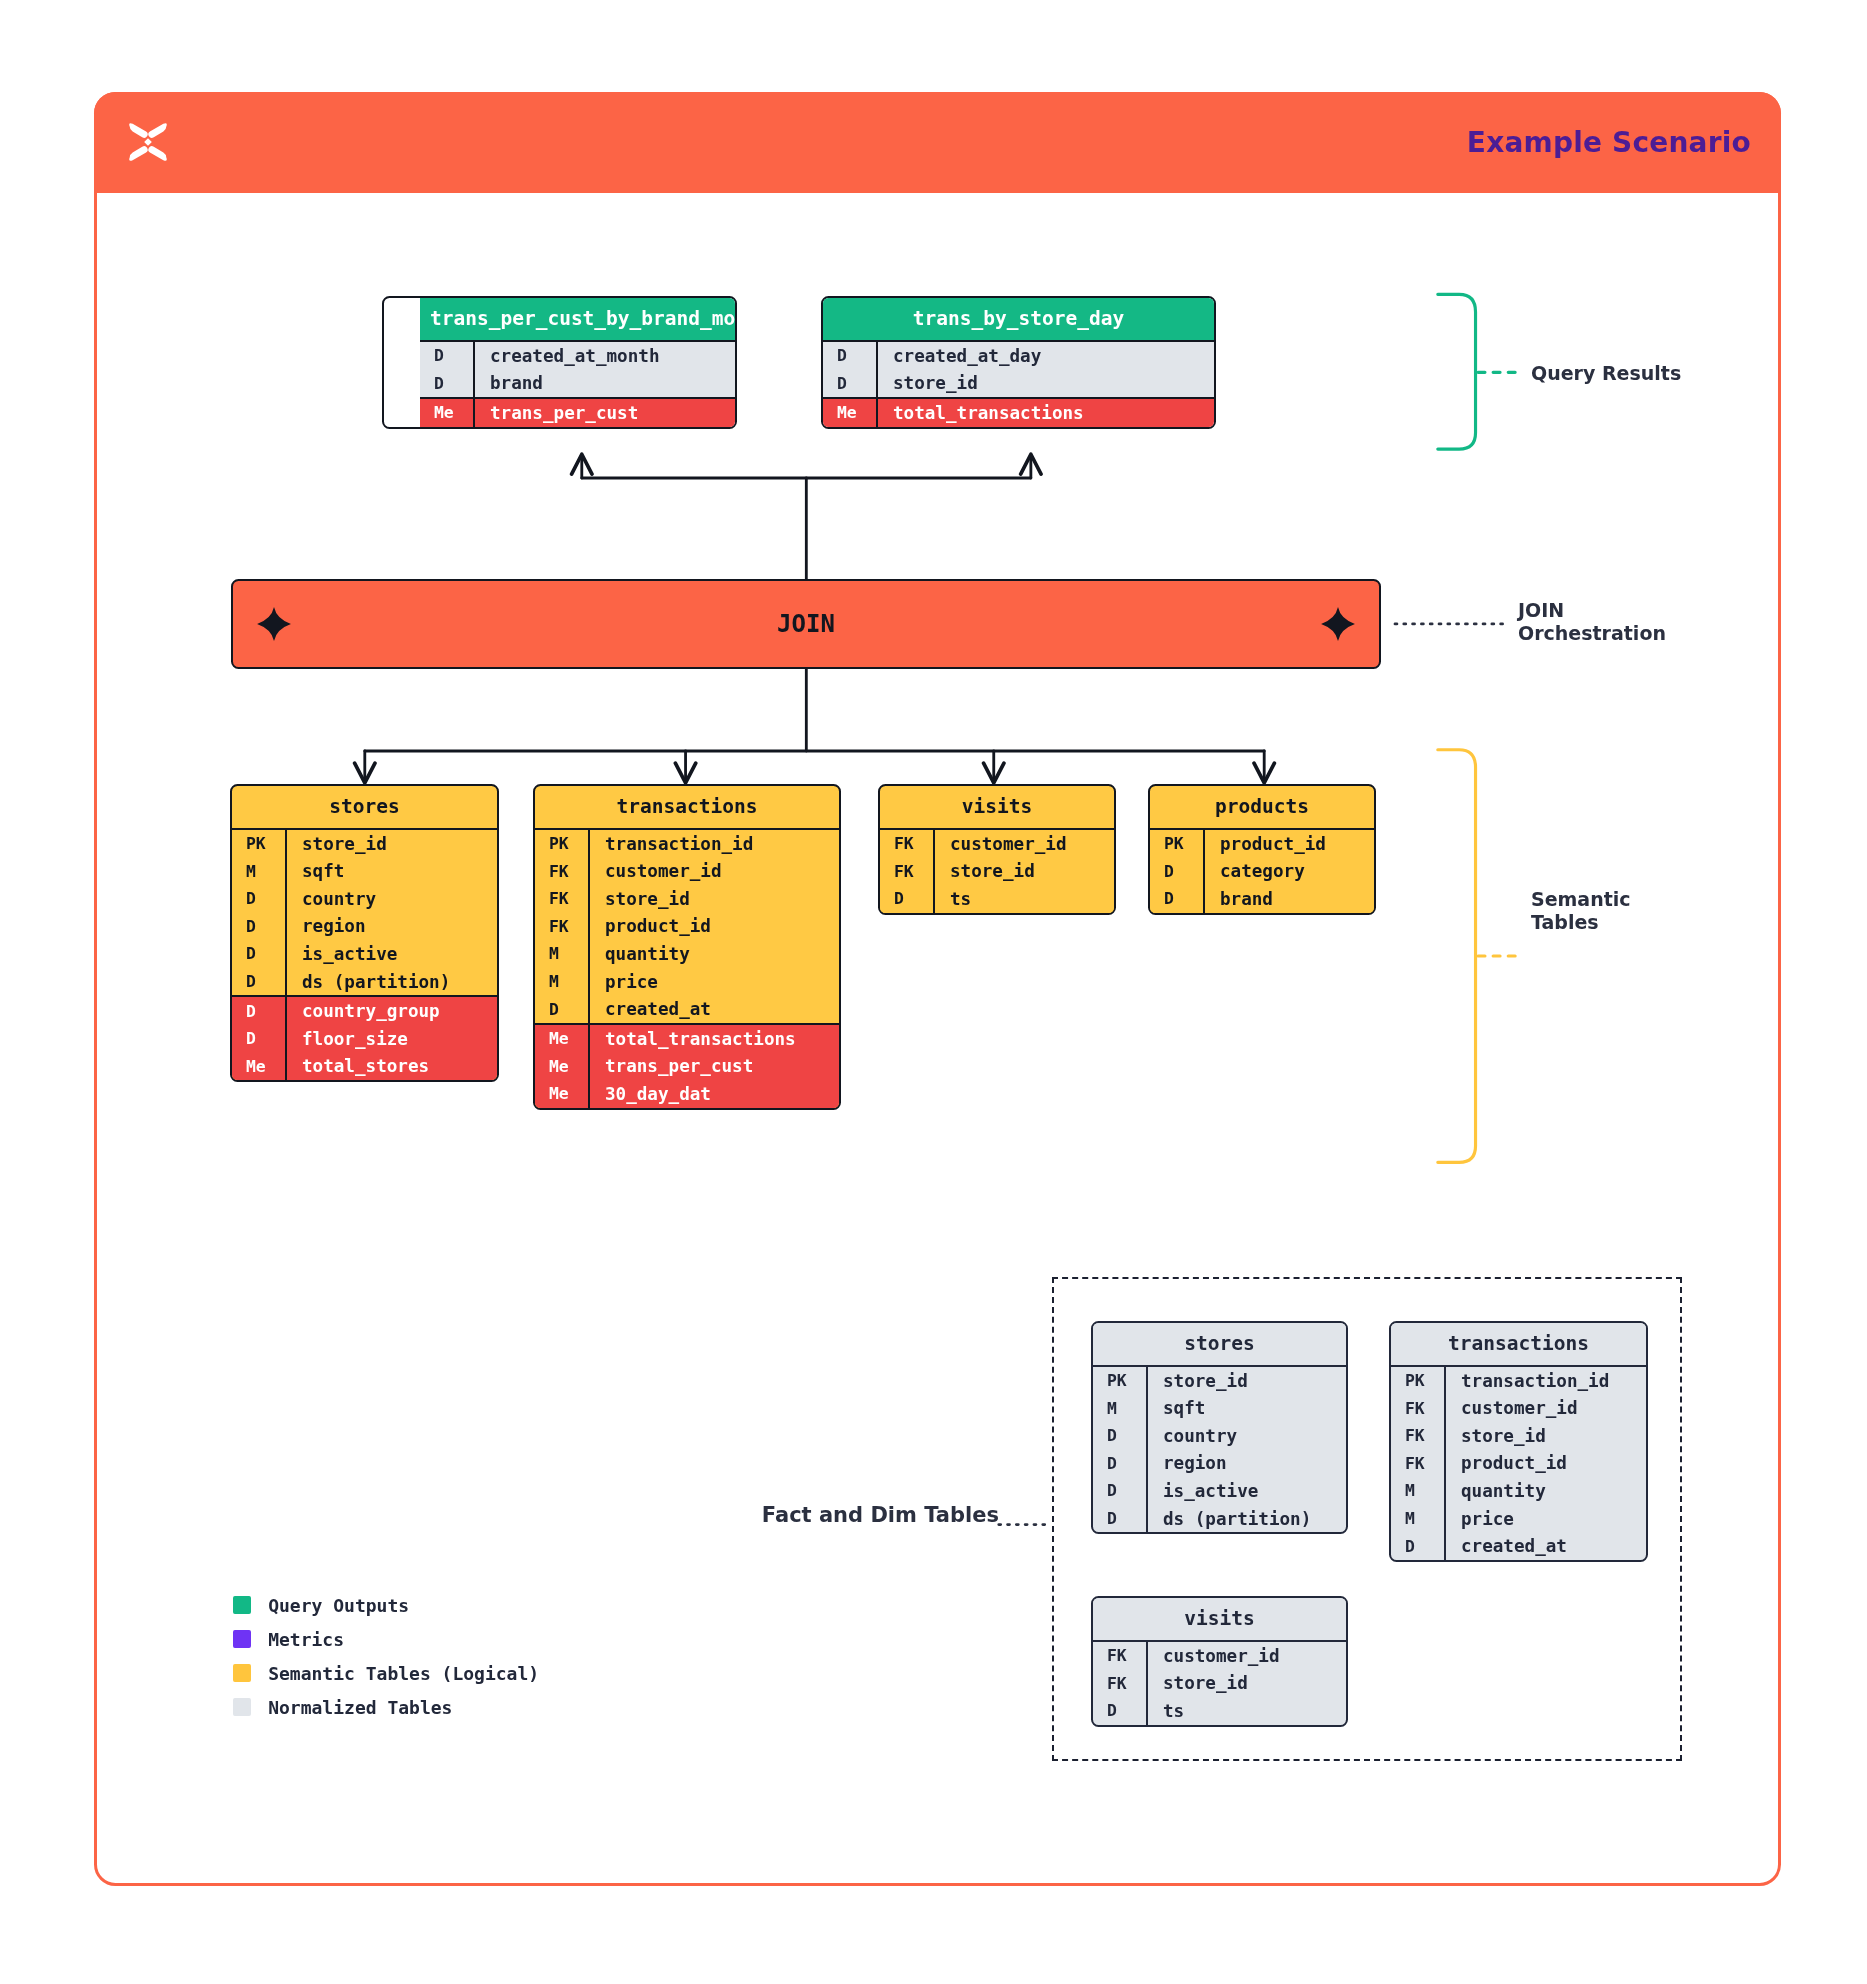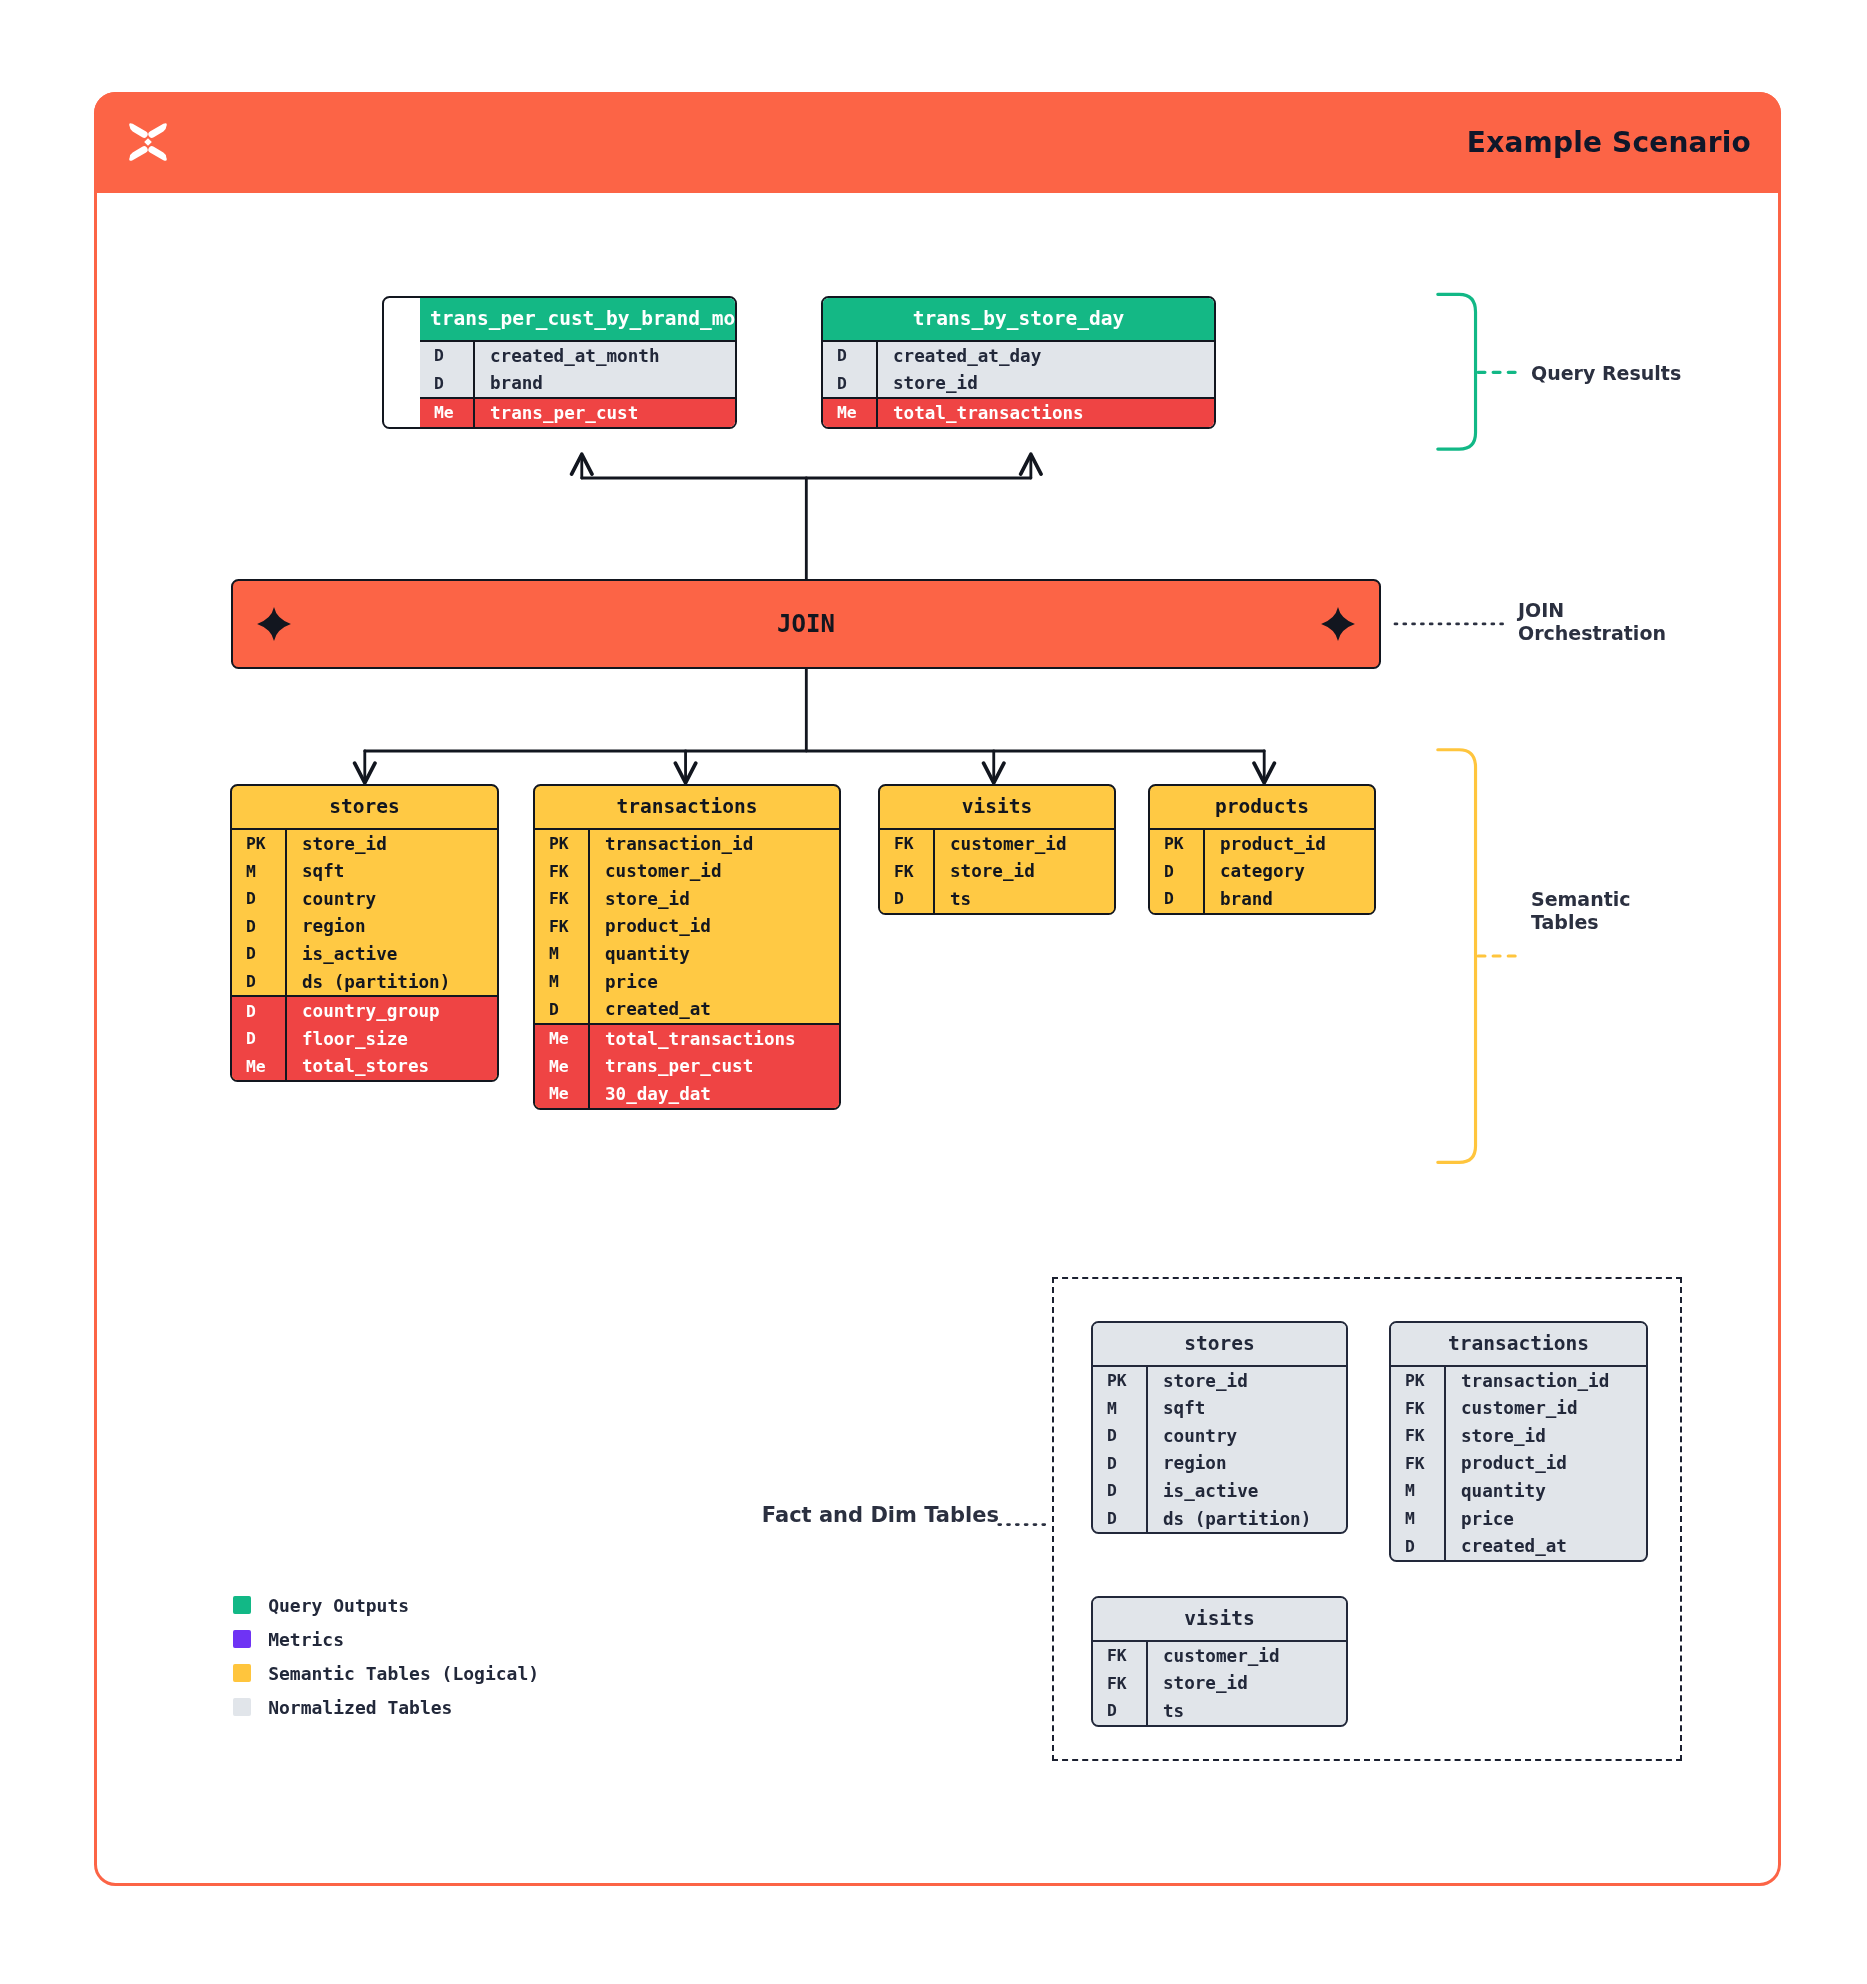--- a/index.html
+++ b/index.html
@@ -30,21 +30,21 @@
     width: 1687px; height: 101px;
     background: #FC6446;
     border-radius: 21.4px 21.4px 0 0;
     display: flex;
     align-items: center;
     justify-content: space-between;
     padding: 0 30px;
   }
   .logo-wrap { width: 48px; height: 48px; display:block; }
   .header-title {
-    color: #0f172a;
+    color: #4c1d95;
     font-size: 28px;
     font-weight: bold;
     letter-spacing: 0.2px;
     font-family: "DejaVu Sans", sans-serif;
   }
 
   
   .ent {
     position: absolute;
     border: 2.5px solid #12161f;

